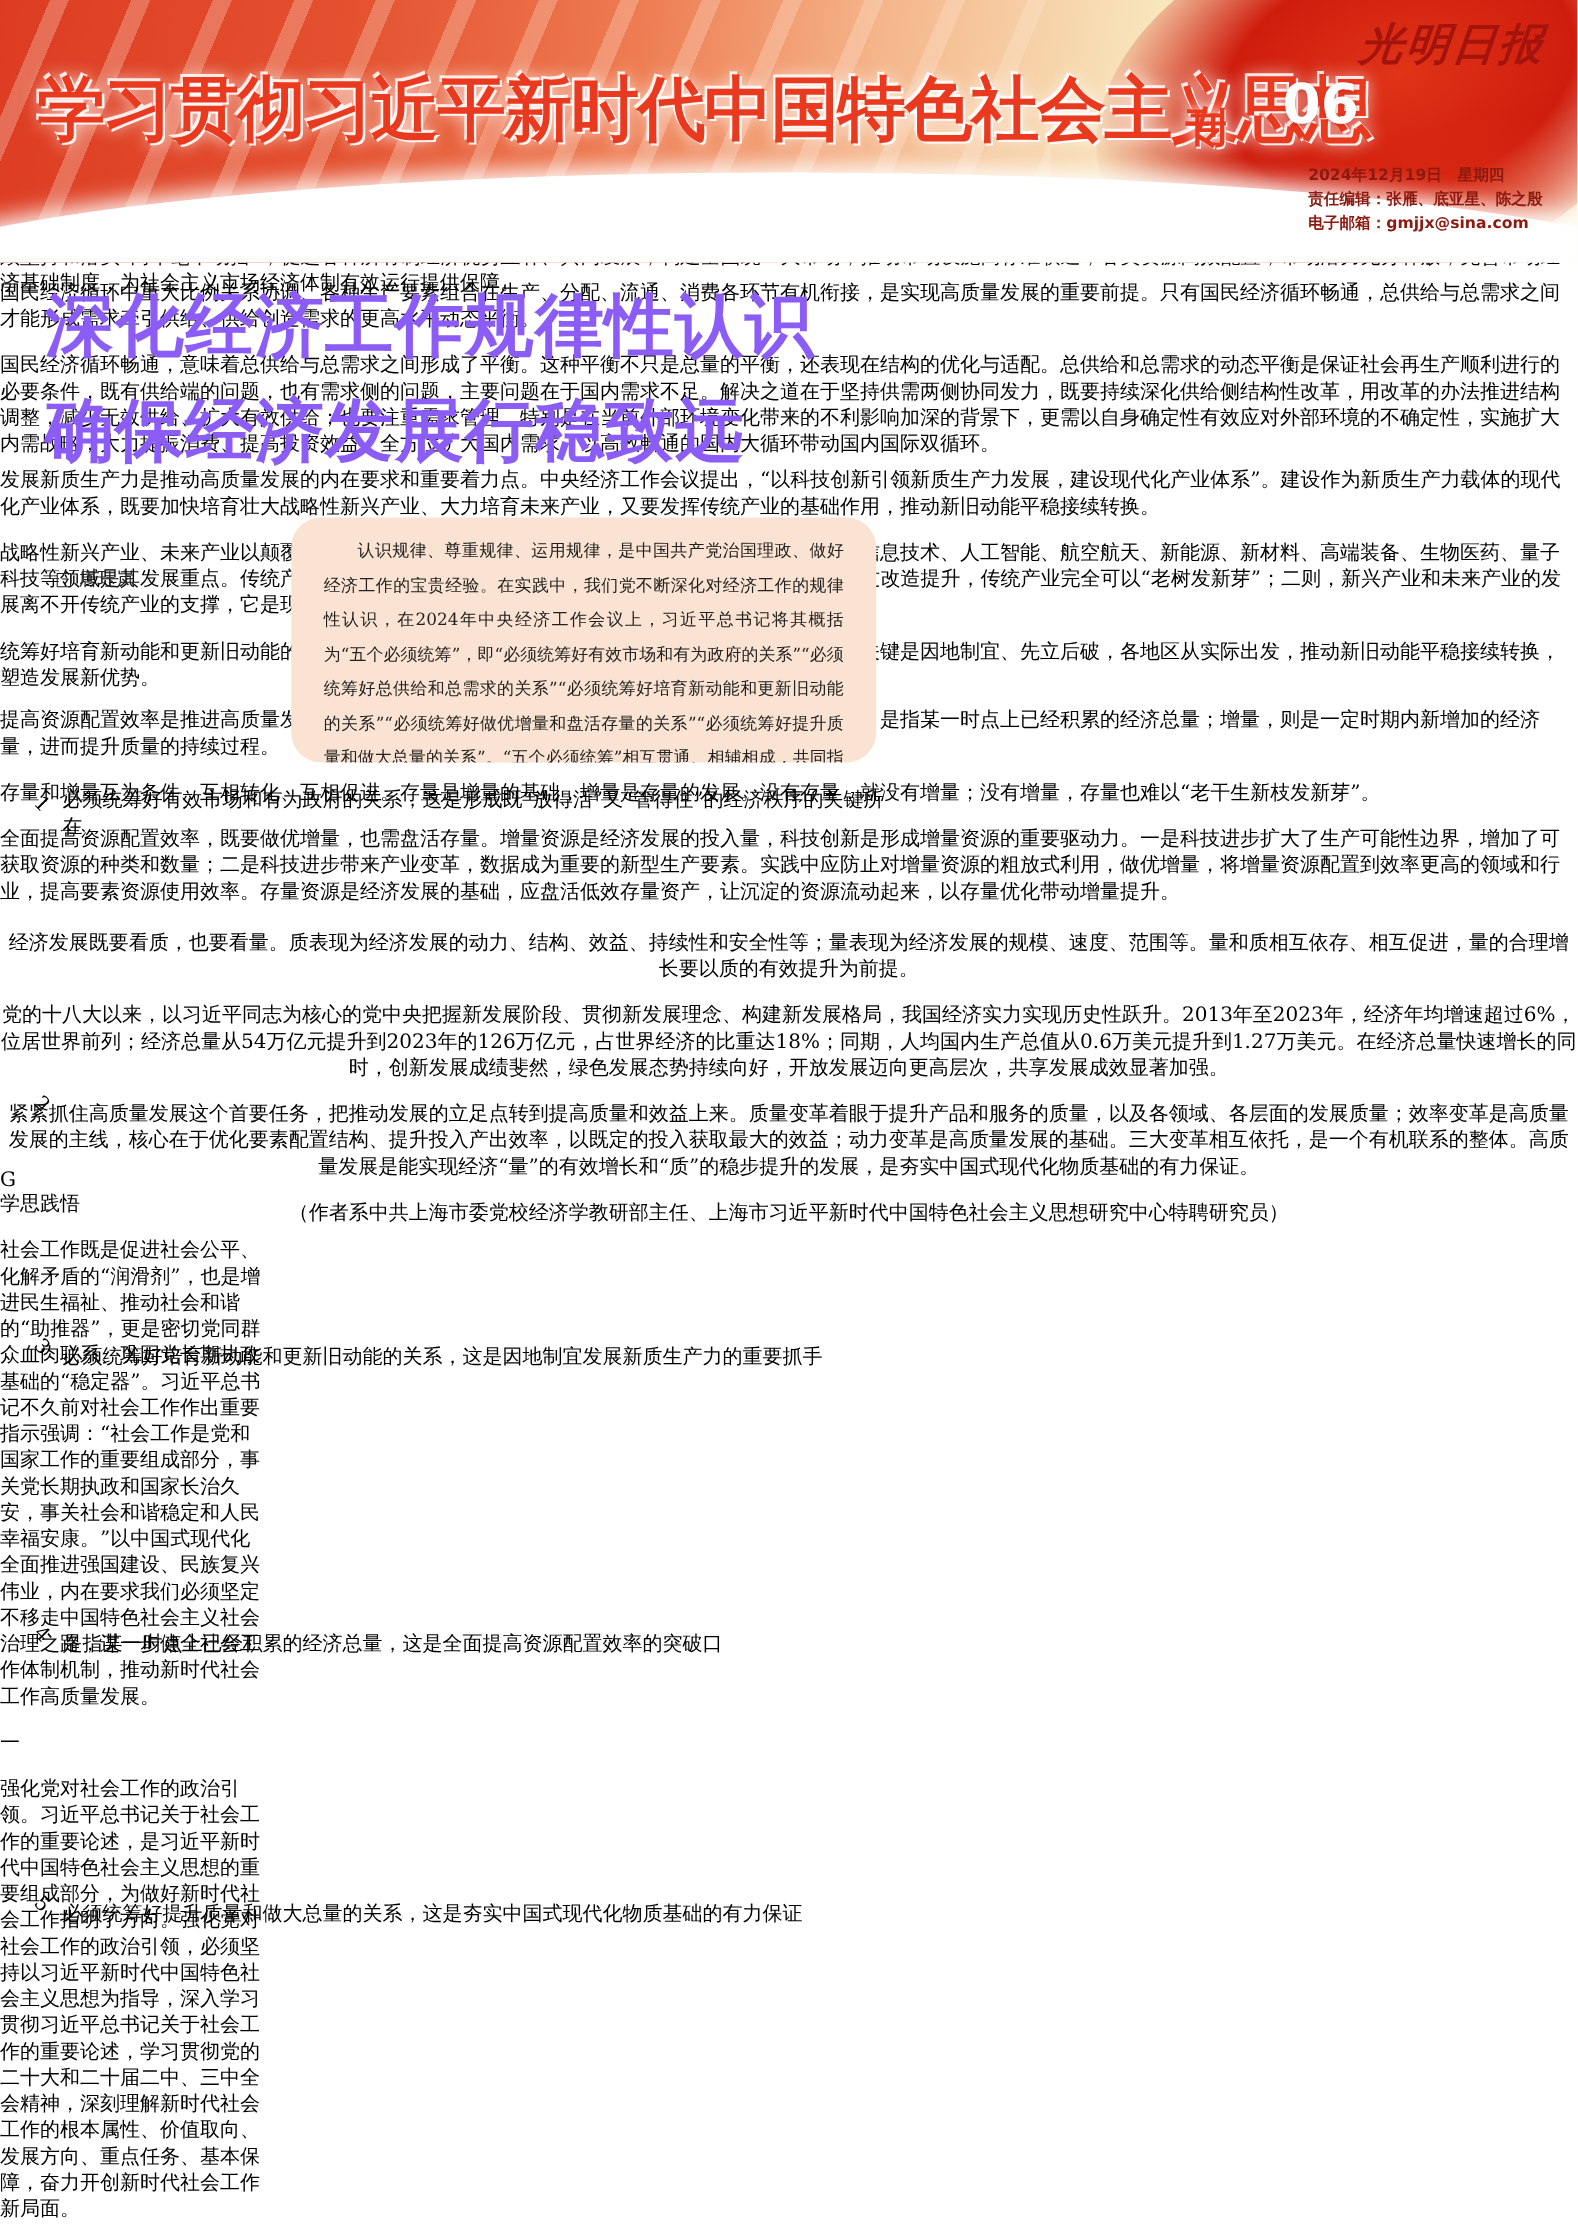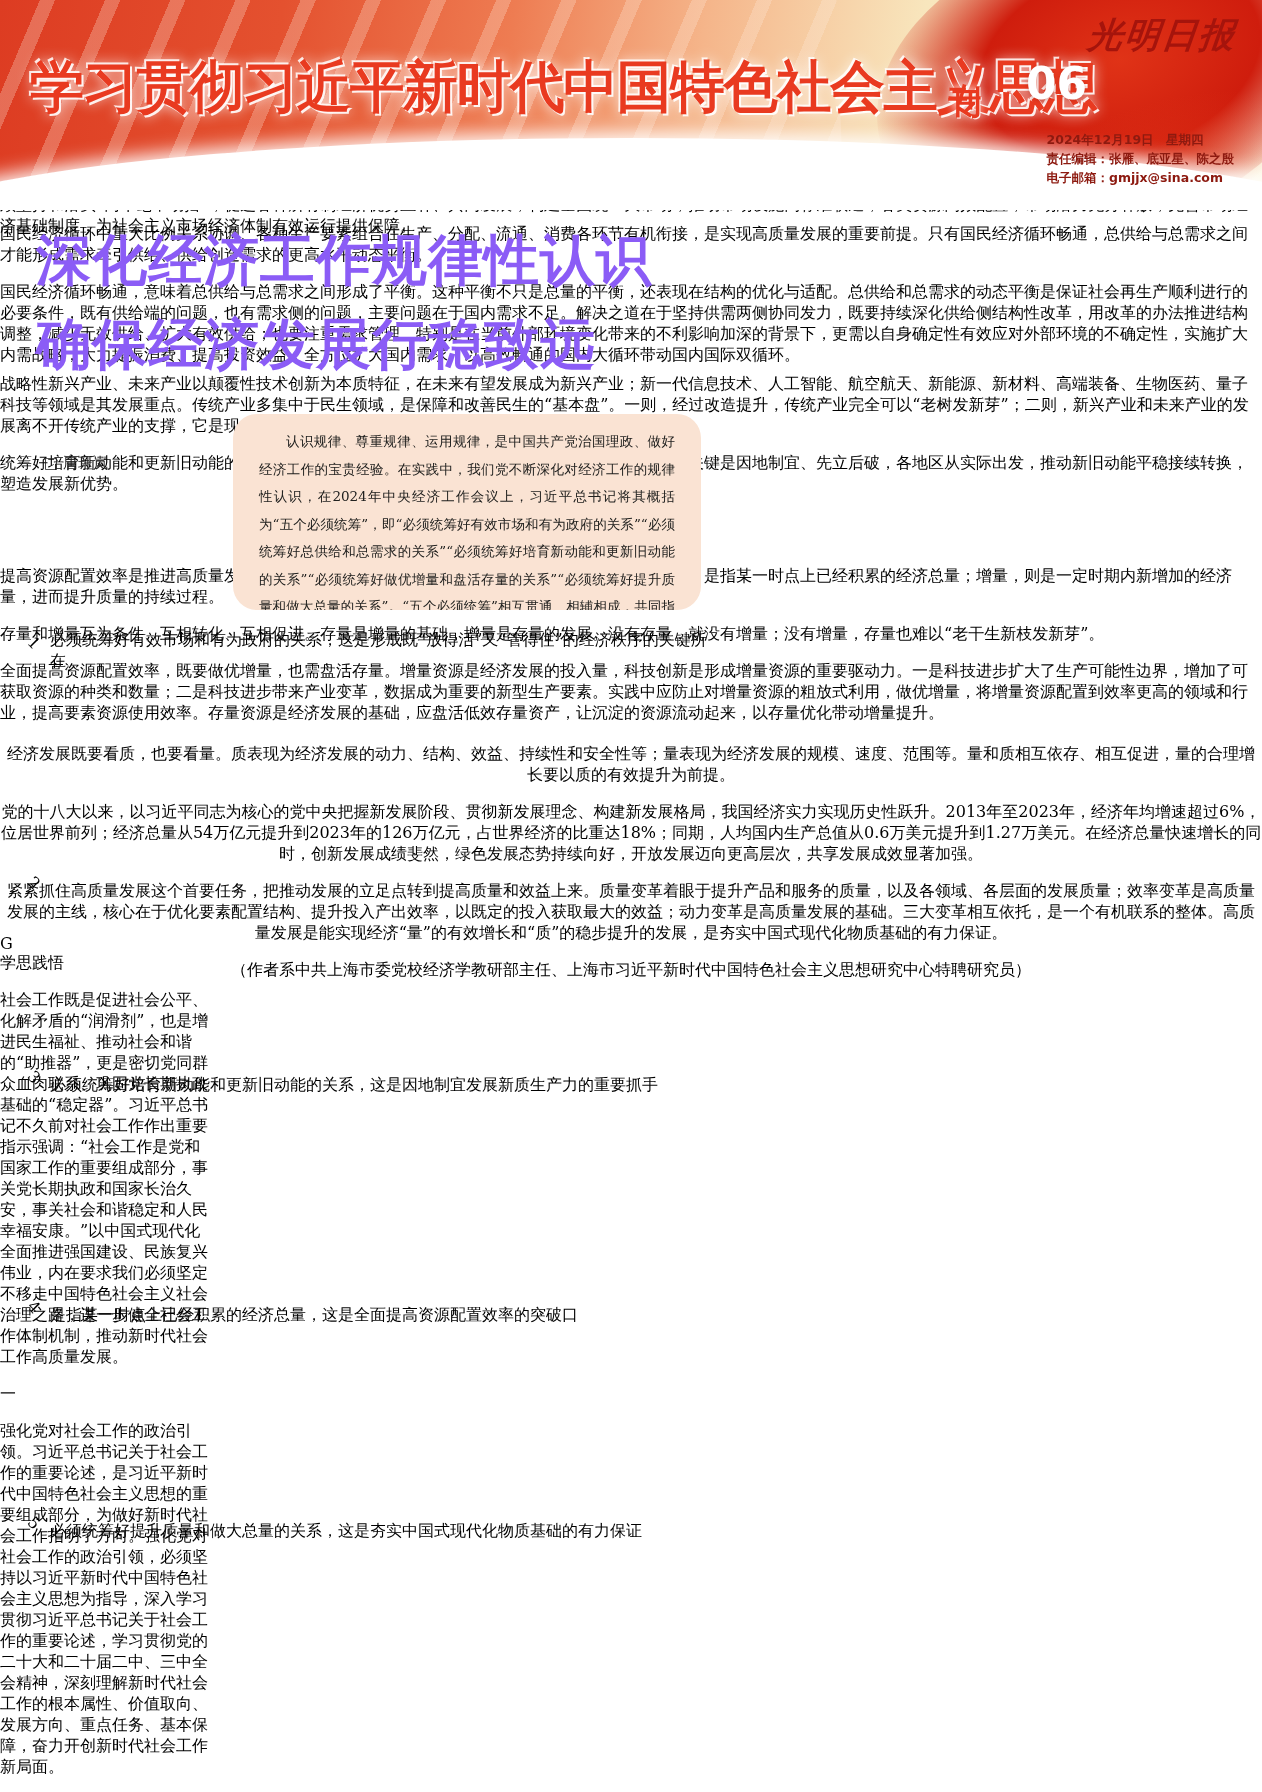--- a/index.html
+++ b/index.html
@@ -191,20 +191,21 @@
 <div class="section-body" style="top:916px;height:134px;">
     <p class="para">国民经济循环中重大比例关系协调、各种生产要素组合在生产、分配、流通、消费各环节有机衔接，是实现高质量发展的重要前提。只有国民经济循环畅通，总供给与总需求之间才能形成需求牵引供给、供给创造需求的更高水平动态平衡。</p>
     <p class="para">国民经济循环畅通，意味着总供给与总需求之间形成了平衡。这种平衡不只是总量的平衡，还表现在结构的优化与适配。总供给和总需求的动态平衡是保证社会再生产顺利进行的必要条件，既有供给端的问题，也有需求侧的问题，主要问题在于国内需求不足。解决之道在于坚持供需两侧协同发力，既要持续深化供给侧结构性改革，用改革的办法推进结构调整，减少无效供给、扩大有效供给；也要注重需求管理，特别是在当前外部环境变化带来的不利影响加深的背景下，更需以自身确定性有效应对外部环境的不确定性，实施扩大内需战略，大力提振消费、提高投资效益，全方位扩大国内需求，以高效畅通的国内大循环带动国内国际双循环。</p>
   </div>
 
 <div class="section-head" style="top:1066px;">
   <div class="badge"><span>3</span></div>
   <div class="stitle">必须统筹好培育新动能和更新旧动能的关系，这是因地制宜发展新质生产力的重要抓手</div>
 </div>
 <div class="section-body" style="top:1110px;height:176px;">
+    <p class="para">发展新质生产力是推动高质量发展的内在要求和重要着力点。中央经济工作会议提出，“以科技创新引领新质生产力发展，建设现代化产业体系”。建设作为新质生产力载体的现代化产业体系，既要加快培育壮大战略性新兴产业、大力培育未来产业，又要发挥传统产业的基础作用，推动新旧动能平稳接续转换。</p>
     <p class="para">战略性新兴产业、未来产业以颠覆性技术创新为本质特征，在未来有望发展成为新兴产业；新一代信息技术、人工智能、航空航天、新能源、新材料、高端装备、生物医药、量子科技等领域是其发展重点。传统产业多集中于民生领域，是保障和改善民生的“基本盘”。一则，经过改造提升，传统产业完全可以“老树发新芽”；二则，新兴产业和未来产业的发展离不开传统产业的支撑，它是现代化产业体系的基底；三则，传统产业的转型升级孕育着新动能。</p>
     <p class="para">统筹好培育新动能和更新旧动能的关系，让未来产业、新兴产业与传统产业协同并进、深度融合。关键是因地制宜、先立后破，各地区从实际出发，推动新旧动能平稳接续转换，塑造发展新优势。</p>
   </div>
 
 <div class="section-head" style="top:1296px;">
   <div class="badge"><span>4</span></div>
   <div class="stitle">是指某一时点上已经积累的经济总量，这是全面提高资源配置效率的突破口</div>
 </div>
 <div class="section-body" style="top:1340px;height:162px;">
     <p class="para">提高资源配置效率是推进高质量发展的动力源泉。存量与增量是经济学上两个相对应的概念。存量，是指某一时点上已经积累的经济总量；增量，则是一定时期内新增加的经济量，进而提升质量的持续过程。</p>

